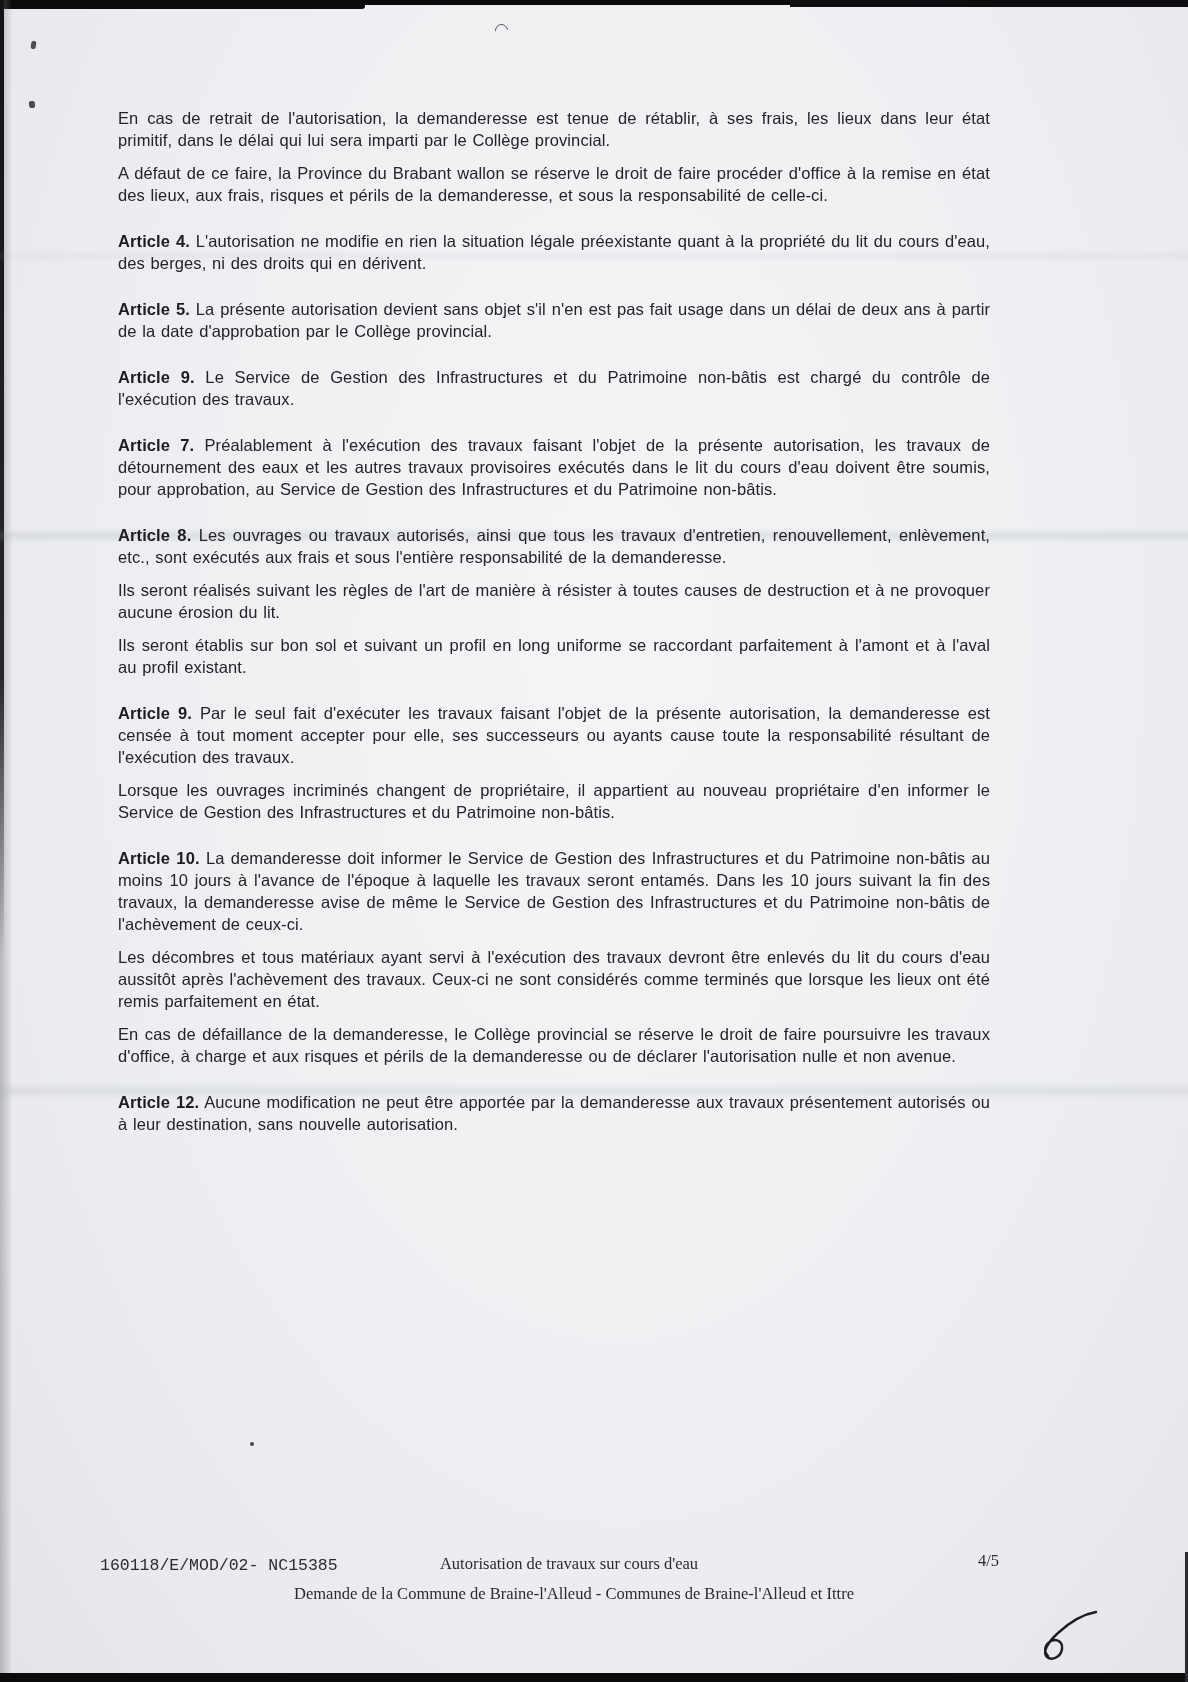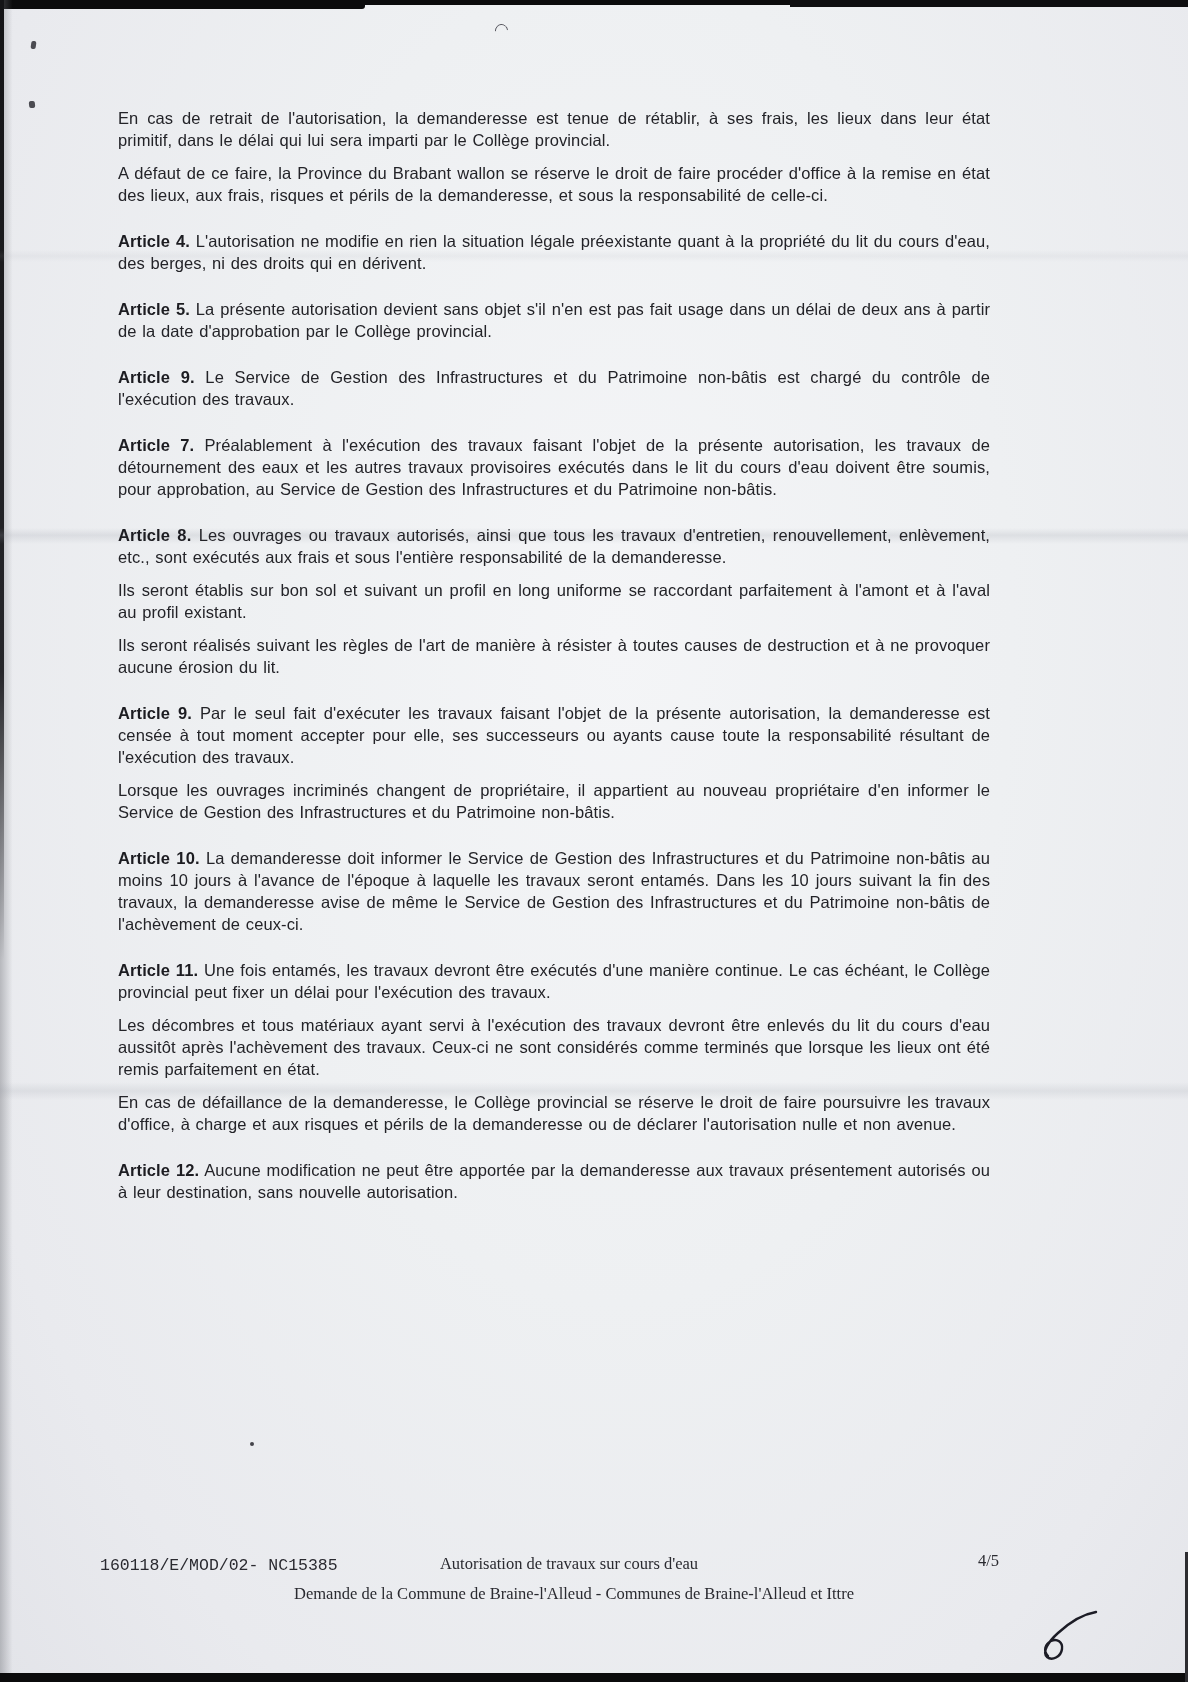--- a/index.html
+++ b/index.html
@@ -72,26 +72,25 @@
   <span class="stray-dot"></span>
 
   <div class="text-column">
       <p class="block"><span>En cas de retrait de l'autorisation, la demanderesse est tenue de rétablir, à ses frais, les lieux dans leur état primitif, dans le délai qui lui sera imparti par le Collège provincial.</span></p>
       <p class="block"><span>A défaut de ce faire, la Province du Brabant wallon se réserve le droit de faire procéder d'office à la remise en état des lieux, aux frais, risques et périls de la demanderesse, et sous la responsabilité de celle-ci.</span></p>
       <p class="block article"><strong>Article 4.</strong> <span>L'autorisation ne modifie en rien la situation légale préexistante quant à la propriété du lit du cours d'eau, des berges, ni des droits qui en dérivent.</span></p>
       <p class="block article"><strong>Article 5.</strong> <span>La présente autorisation devient sans objet s'il n'en est pas fait usage dans un délai de deux ans à partir de la date d'approbation par le Collège provincial.</span></p>
       <p class="block article"><strong>Article 9.</strong> <span>Le Service de Gestion des Infrastructures et du Patrimoine non-bâtis est chargé du contrôle de l'exécution des travaux.</span></p>
       <p class="block article"><strong>Article 7.</strong> <span>Préalablement à l'exécution des travaux faisant l'objet de la présente autorisation, les travaux de détournement des eaux et les autres travaux provisoires exécutés dans le lit du cours d'eau doivent être soumis, pour approbation, au Service de Gestion des Infrastructures et du Patrimoine non-bâtis.</span></p>
       <p class="block article"><strong>Article 8.</strong> <span>Les ouvrages ou travaux autorisés, ainsi que tous les travaux d'entretien, renouvellement, enlèvement, etc., sont exécutés aux frais et sous l'entière responsabilité de la demanderesse.</span></p>
+      <p class="block"><span>Ils seront réalisés suivant les règles de l'art de manière à résister à toutes causes de destruction et à ne provoquer aucune érosion du lit.</span></p>
       <p class="block"><span>Ils seront établis sur bon sol et suivant un profil en long uniforme se raccordant parfaitement à l'amont et à l'aval au profil existant.</span></p>
-      <p class="block"><span>Ils seront réalisés suivant les règles de l'art de manière à résister à toutes causes de destruction et à ne provoquer aucune érosion du lit.</span></p>
       <p class="block article"><strong>Article 9.</strong> <span>Par le seul fait d'exécuter les travaux faisant l'objet de la présente autorisation, la demanderesse est censée à tout moment accepter pour elle, ses successeurs ou ayants cause toute la responsabilité résultant de l'exécution des travaux.</span></p>
       <p class="block"><span>Lorsque les ouvrages incriminés changent de propriétaire, il appartient au nouveau propriétaire d'en informer le Service de Gestion des Infrastructures et du Patrimoine non-bâtis.</span></p>
       <p class="block article"><strong>Article 10.</strong> <span>La demanderesse doit informer le Service de Gestion des Infrastructures et du Patrimoine non-bâtis au moins 10 jours à l'avance de l'époque à laquelle les travaux seront entamés. Dans les 10 jours suivant la fin des travaux, la demanderesse avise de même le Service de Gestion des Infrastructures et du Patrimoine non-bâtis de l'achèvement de ceux-ci.</span></p>
-      <p class="block article"><strong>Article 11.</strong> <span>Une fois entamés, les travaux devront être exécutés d'une manière continue. Le cas échéant, le Collège provincial peut fixer un délai pour l'exécution des travaux.</span></p>
       <p class="block"><span>Les décombres et tous matériaux ayant servi à l'exécution des travaux devront être enlevés du lit du cours d'eau aussitôt après l'achèvement des travaux. Ceux-ci ne sont considérés comme terminés que lorsque les lieux ont été remis parfaitement en état.</span></p>
       <p class="block"><span>En cas de défaillance de la demanderesse, le Collège provincial se réserve le droit de faire poursuivre les travaux d'office, à charge et aux risques et périls de la demanderesse ou de déclarer l'autorisation nulle et non avenue.</span></p>
       <p class="block article"><strong>Article 12.</strong> <span>Aucune modification ne peut être apportée par la demanderesse aux travaux présentement autorisés ou à leur destination, sans nouvelle autorisation.</span></p>
     </div>
 
   <div class="footer">
     <span class="footer-ref">160118/E/MOD/02- NC15385</span>
     <div class="footer-title">Autorisation de travaux sur cours d'eau</div>
     <div class="footer-subtitle">Demande de la Commune de Braine-l'Alleud - Communes de Braine-l'Alleud et Ittre</div>
     <span class="footer-page">4/5</span>

